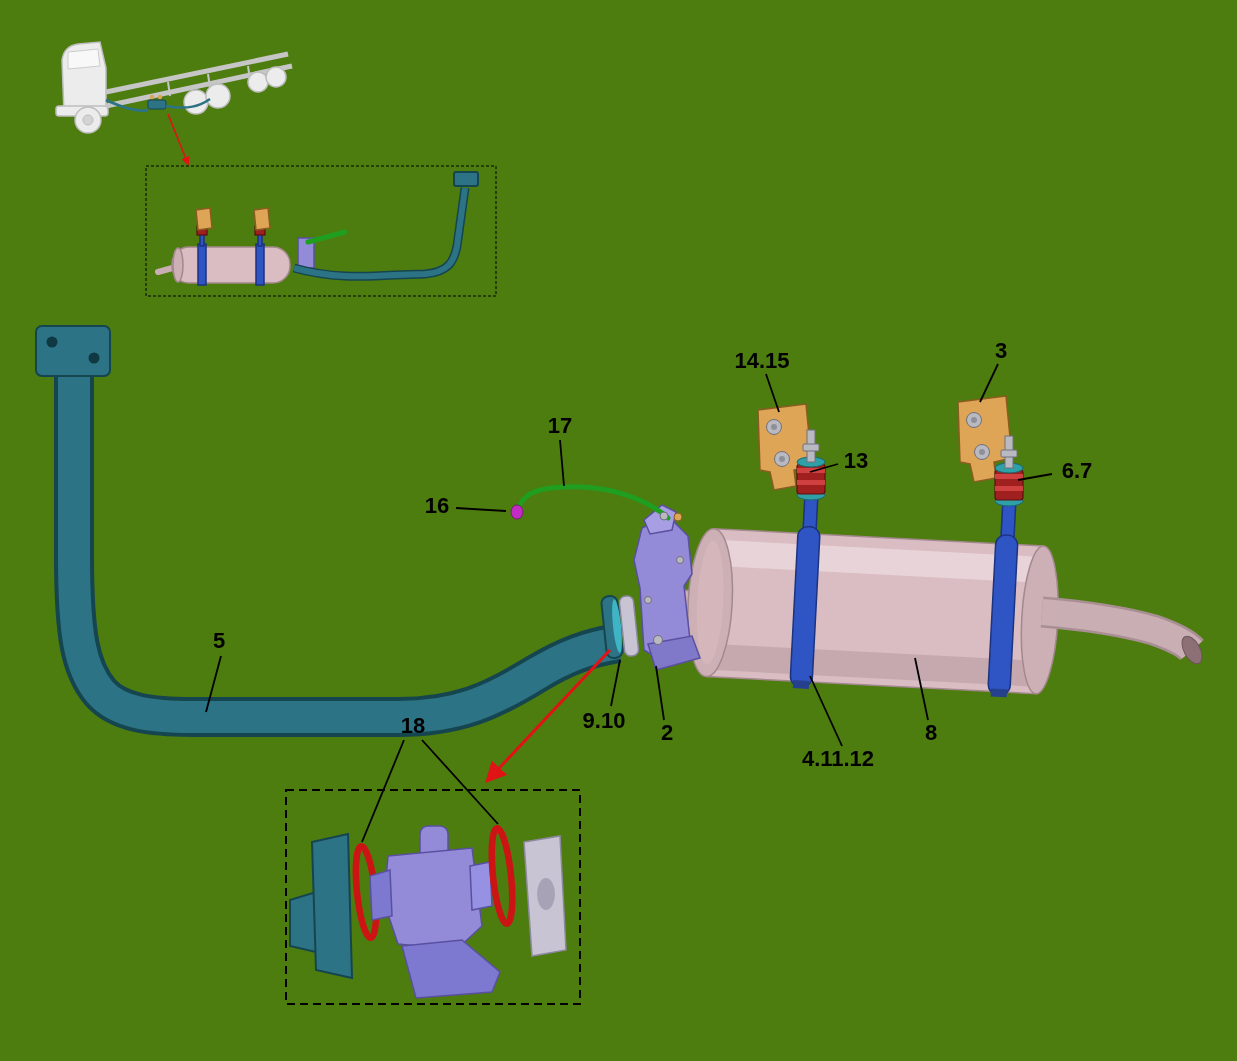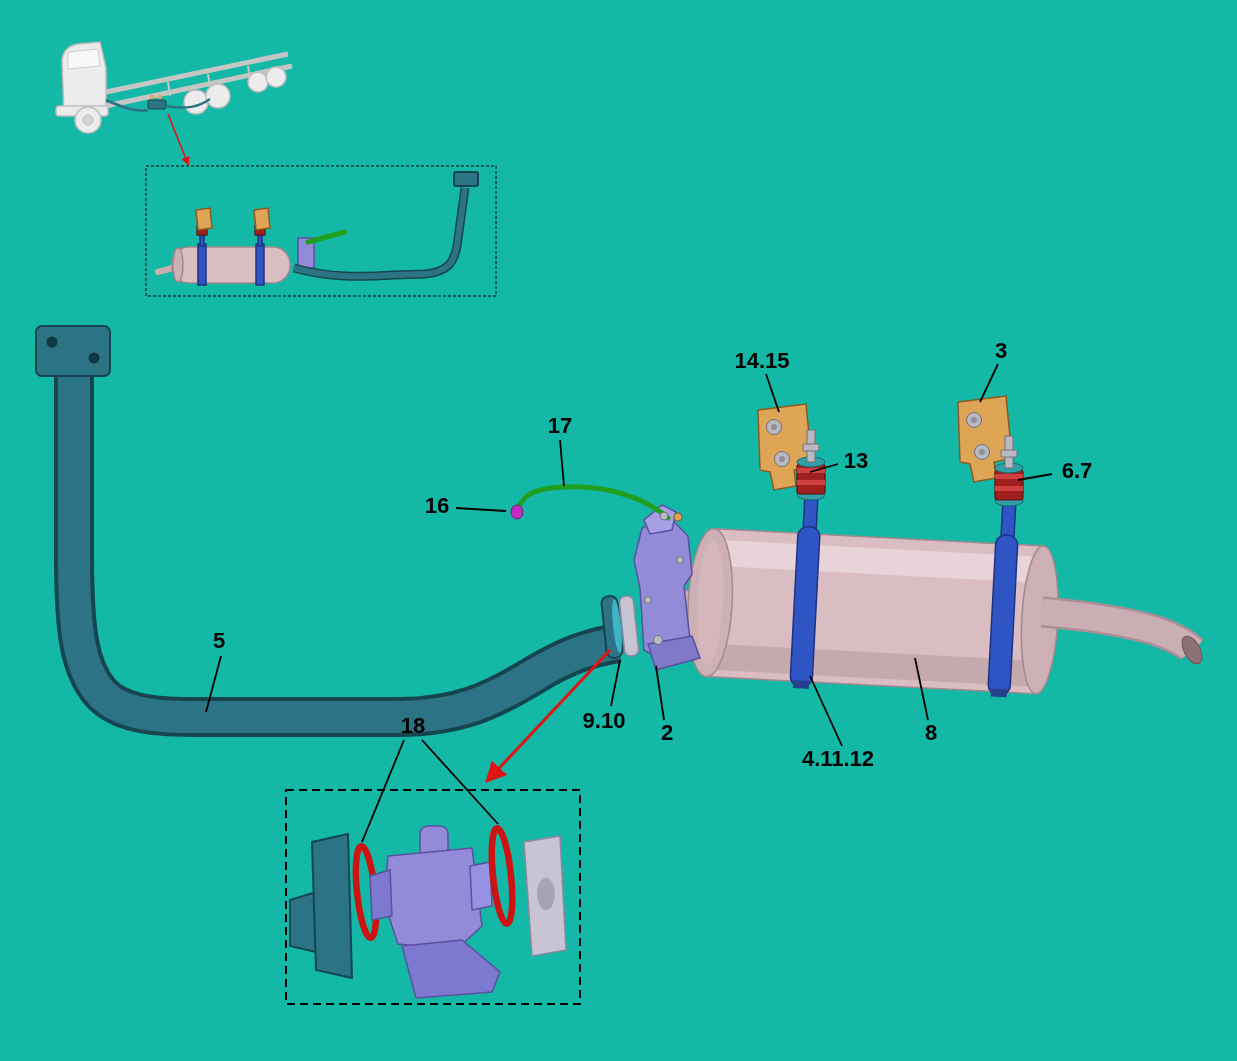--- a/index.html
+++ b/index.html
@@ -1,16 +1,16 @@
 <!DOCTYPE html>
 <html style="--c-pipe_teal: #2d7386; --c-pipe_teal_dark: #15454f; --c-muffler_pink: #d9bdc2; --c-muffler_cap: #cdb0b5; --c-muffler_shade: #a3888d; --c-clamp_blue: #2f55c4; --c-clamp_blue_dark: #1b3380; --c-bracket_purple: #938ad8; --c-bracket_purple_dark: #5a50a0; --c-mount_orange: #dfa557; --c-mount_orange_dark: #8a5c20; --c-isolator_red: #a02020; --c-isolator_red_dark: #5c1010; --c-washer_teal: #2fa0a8; --c-hardware_gray: #b9b9c2; --c-flange_gray: #c9c4d4; --c-hose_green: #1f9e1f; --c-fitting_magenta: #c32cc3; --c-gasket_red: #cc1414; --c-arrow_red: #e01414;"><head>
 <meta charset="utf-8">
 <style>
   html,body{margin:0;padding:0;background:#fff;}
-  .stage{position:relative;width:1237px;height:1061px;background:#14b8a6;overflow:hidden;
+  .stage{position:relative;width:1237px;height:1061px;background:#4d7c0f;overflow:hidden;
          font-family:"Liberation Sans",sans-serif;}
   svg{display:block}
   
   .cl-teal   {fill:var(--c-pipe_teal);stroke:var(--c-pipe_teal_dark);stroke-width:2;}
   .st-teal-core{stroke:var(--c-pipe_teal);fill:none;}
   .st-teal-edge{stroke:var(--c-pipe_teal_dark);fill:none;}
   .cl-pink   {fill:var(--c-muffler_pink);stroke:var(--c-muffler_shade);stroke-width:1.5;}
   .cl-pinkcap{fill:var(--c-muffler_cap);stroke:var(--c-muffler_shade);stroke-width:1.5;}
   .cl-blue   {fill:var(--c-clamp_blue);stroke:var(--c-clamp_blue_dark);stroke-width:1.5;}
   .cl-purple {fill:var(--c-bracket_purple);stroke:var(--c-bracket_purple_dark);stroke-width:1.5;}

